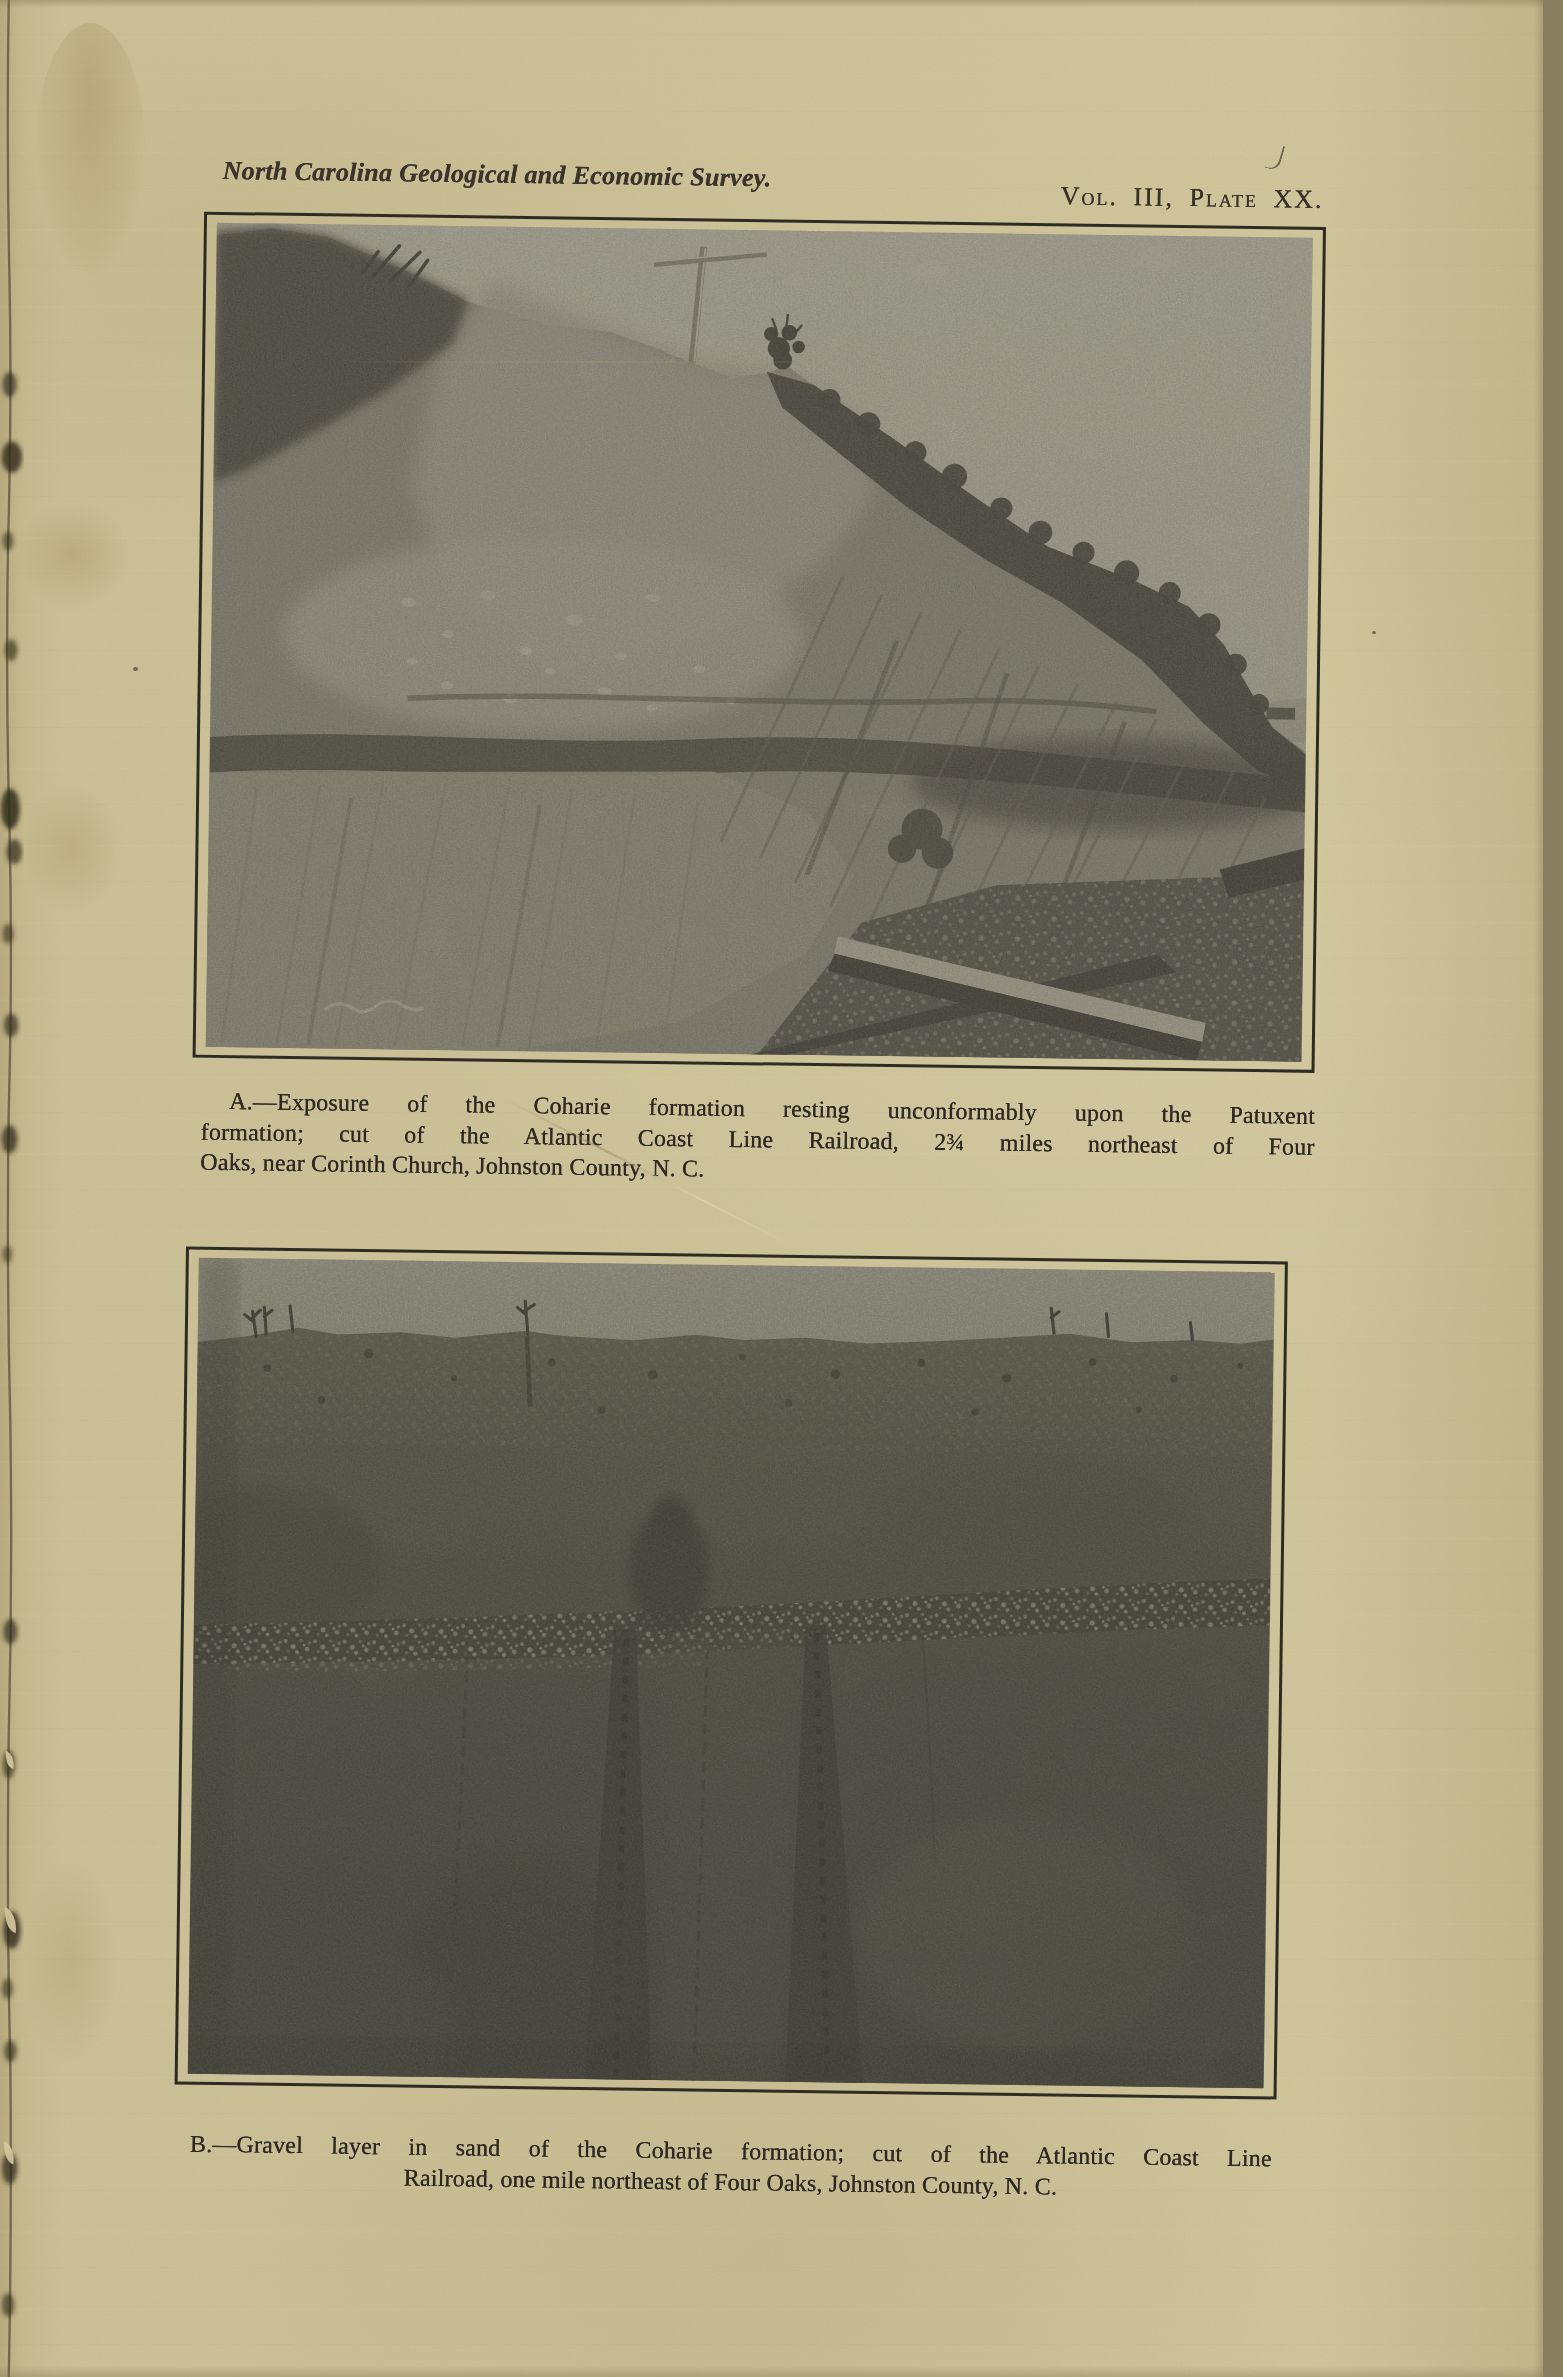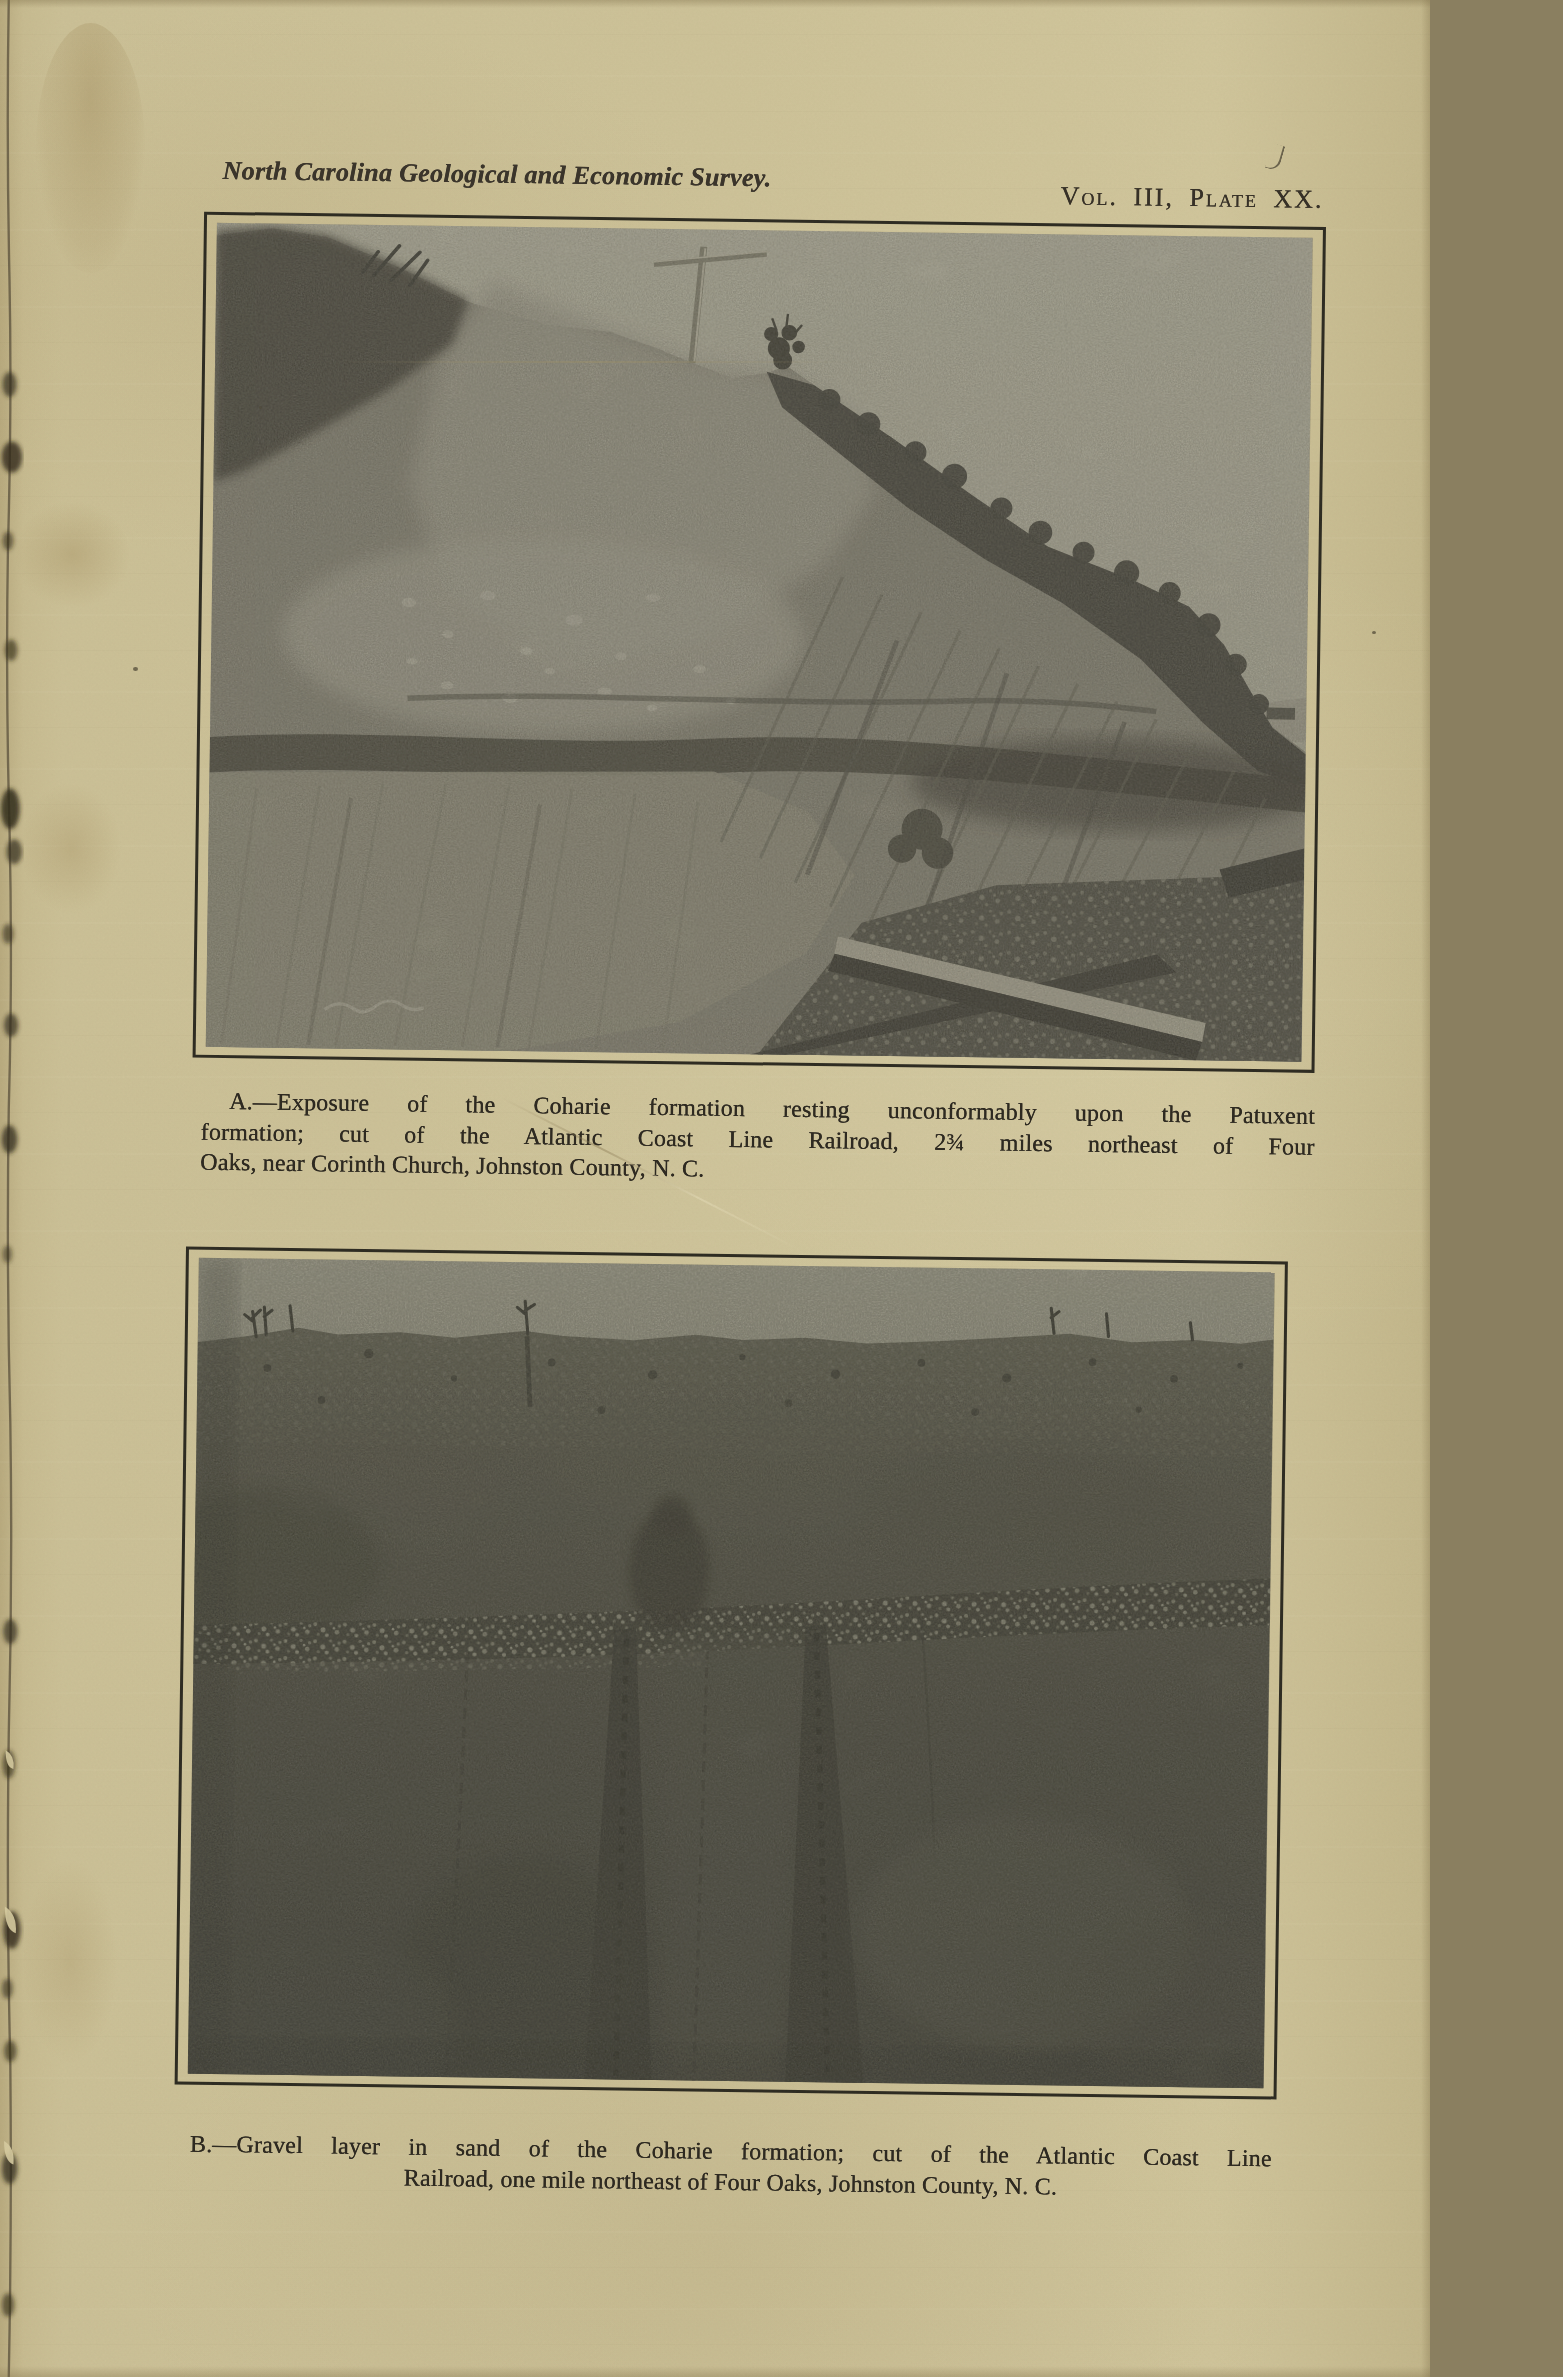--- a/index.html
+++ b/index.html
@@ -1,17 +1,17 @@
 <!DOCTYPE html>
 <html style="font-size:12.5px"><head>
 <meta charset="utf-8">
 <style>
   html,body{margin:0;padding:0;background:#8a7f60;}
   .page{
-    position:relative;width:1430px;height:2377px;overflow:hidden;
+    position:relative;width:1543px;height:2377px;overflow:hidden;
     background:
       radial-gradient(ellipse 703px 391px at 18% 12%, rgba(176,158,112,.18), transparent 70%),
       radial-gradient(ellipse 938px 625px at 70% 40%, rgba(255,250,220,.10), transparent 75%),
       radial-gradient(ellipse 782px 469px at 50% 95%, rgba(150,134,92,.14), transparent 75%),
       linear-gradient(90deg, #baac80 0px, #c9bd92 23.4px, #cdc298 63px, #cfc49a 50%, #d2c79d 85%, #c4b88c 100%),
       #cdc298;
     font-family:"Liberation Serif","DejaVu Serif",serif;
   }
   
   .streaks{position:absolute;inset:0;pointer-events:none;

